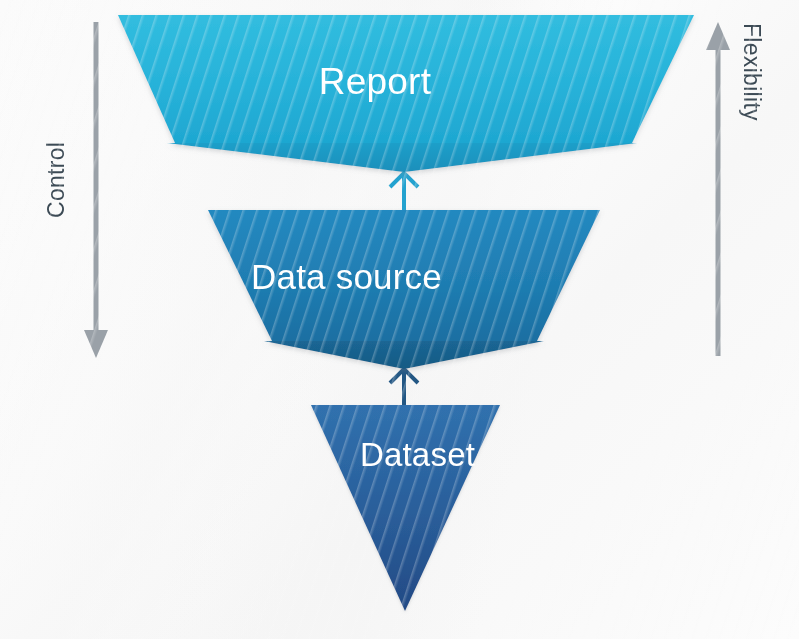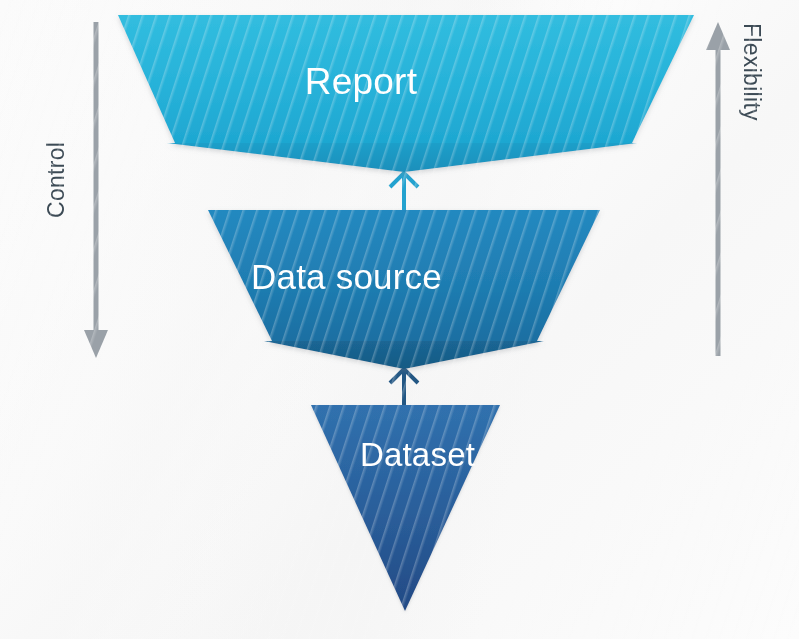--- a/index.html
+++ b/index.html
@@ -43,21 +43,21 @@
   .shape-label {
     position: absolute;
     color: #ffffff;
     font-family: "Liberation Sans", sans-serif;
     font-weight: 400;
     white-space: nowrap;
     letter-spacing: 0.2px;
     text-align: center;
     pointer-events: none;
   }
-  #label-report    { left: 0; width: 722px; top: 61px;  font-size: 37px; }
+  #label-report    { left: 0; width: 722px; top: 61px;  font-size: 37px; padding-left: 14px; }
   #label-datasource{ left: 0; width: 693px; top: 257px; font-size: 35px; }
   #label-dataset   { left: 18px; width: 799px; top: 436px; font-size: 33px; }
 
   .axis-label {
     position: absolute;
     color: #3c4a55;
     font-family: "Liberation Sans", sans-serif;
     font-size: 23px;
     font-weight: 400;
     white-space: nowrap;

